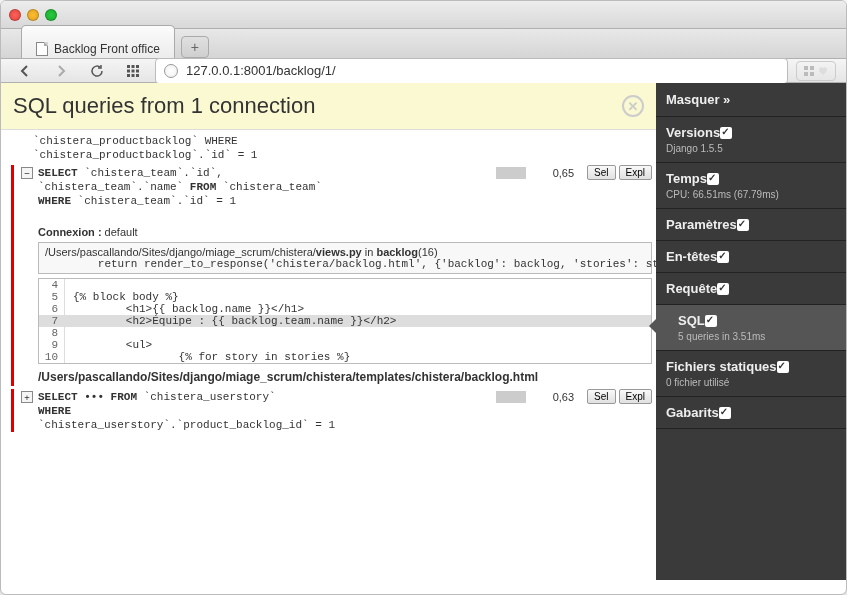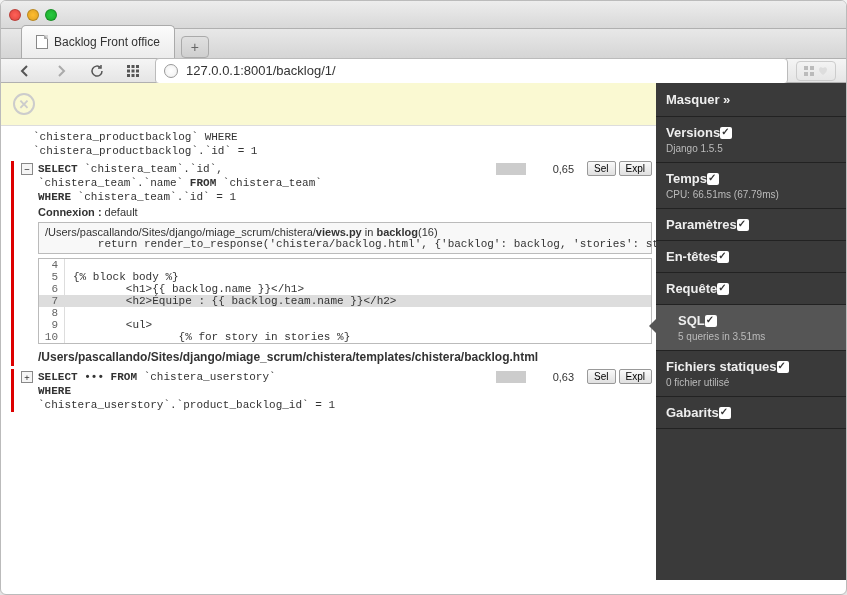--- a/index.html
+++ b/index.html
@@ -5,42 +5,42 @@
 * { box-sizing: border-box; margin: 0; padding: 0; }
 body { font-family: -apple-system, "Helvetica Neue", Arial, sans-serif; font-size: 12px; background: #fff; }
 .window { width: 847px; height: 595px; margin: 0 auto; background: #fff; border: 1px solid #bbb; border-radius: 6px; overflow: hidden; box-shadow: 0 10px 40px rgba(0,0,0,0.3); position: relative; }
 .titlebar { height: 28px; background: linear-gradient(#ededed,#d8d8d8); border-bottom: 1px solid #b0b0b0; display: flex; align-items: center; padding: 0 8px; }
 .traffic { display: flex; gap: 6px; margin-right: 10px; }
 .dot { width: 12px; height: 12px; border-radius: 50%; border: 0.5px solid rgba(0,0,0,0.2); }
 .dot.r { background: radial-gradient(#ff6258,#e0443e); }
 .dot.y { background: radial-gradient(#ffbd2e,#dea123); }
 .dot.g { background: radial-gradient(#29c941,#1aab29); }
 .tabbar { height: 30px; background: linear-gradient(#e8e8e8,#d5d5d5); border-bottom: 1px solid #b0b0b0; display: flex; align-items: flex-end; padding-left: 20px; }
-.tab { height: 26px; padding: 16px 14px; background: linear-gradient(#fcfcfc,#ececec); border: 1px solid #aaa; border-bottom: none; border-radius: 5px 5px 0 0; display: flex; align-items: center; gap: 6px; font-size: 12px; color: #333; }
+.tab { height: 26px; padding: 16px 14px; background: linear-gradient(#fcfcfc,#ececec); border: 1px solid #aaa; border-bottom: none; border-radius: 5px 5px 0 0; display: flex; align-items: flex-start; gap: 6px; font-size: 12px; color: #333; }
 .newtab { width: 28px; height: 22px; margin-left: 6px; background: linear-gradient(#e0e0e0,#cfcfcf); border: 1px solid #aaa; border-radius: 4px; display: flex; align-items: center; justify-content: center; color: #666; font-size: 14px; }
 .toolbar { height: 24px; background: linear-gradient(#f5f5f5,#e5e5e5); border-bottom: 1px solid #b0b0b0; display: flex; align-items: center; padding: 0 10px; gap: 8px; }
 .tbtn { width: 28px; height: 24px; display: flex; align-items: center; justify-content: center; color: #555; font-size: 14px; border-radius: 3px; }
 .urlbar { flex: 1; height: 26px; background: #fff; border: 1px solid #bbb; border-radius: 4px; display: flex; align-items: center; padding: 0 8px; gap: 8px; font-size: 13px; color: #333; }
 .endbox { width: 40px; height: 20px; border: 1px solid #ccc; border-radius: 4px; display: flex; align-items: center; justify-content: center; gap: 3px; }
 .content { display: flex; height: calc(100% - 96px); }
 .main { flex: 1; overflow: hidden; display: flex; flex-direction: column; }
 .sqlhdr { background: #faf9d2; padding: 10px 12px; display: flex; align-items: center; justify-content: space-between; border-bottom: 1px solid #ddd; }
 .sqlhdr h2 { font-size: 22px; font-weight: normal; color: #333; }
 .xcir { width: 22px; height: 22px; border: 2px solid #ccc; border-radius: 50%; display: flex; align-items: center; justify-content: center; color: #ccc; font-weight: bold; font-size: 13px; }
 .sqlbody { flex: 1; overflow: auto; padding: 4px 4px 10px 10px; font-size: 11px; color: #333; }
 .mono { font-family: "Courier New", monospace; font-size: 11px; }
 .qline { padding: 1px 0 1px 22px; }
 .qblock { position: relative; border-left: 3px solid #d00; padding-left: 2px; margin: 3px 0; }
 .togglebox { position: absolute; left: 7px; top: 2px; width: 12px; height: 12px; border: 1px solid #888; background: #f5f5f5; font-size: 9px; line-height: 10px; text-align: center; font-family: monospace; }
 .qrow { display: flex; align-items: center; }
 .qrow .qtxt { flex: 1; }
 .timebar { width: 30px; height: 12px; background: #ccc; margin: 0 8px; }
 .timev { width: 40px; text-align: right; margin-right: 10px; }
 .btn { background: linear-gradient(#f9f9f9,#e0e0e0); border: 1px solid #999; font-size: 10px; padding: 1px 6px; margin-left: 3px; border-radius: 2px; }
-.connex { font-weight: bold; margin: 2px 0 4px 22px; font-size: 11px; }
+.connex { font-weight: bold; margin: 18px 0 4px 22px; font-size: 11px; }
 .tracebox { border: 1px solid #bbb; background: #f8f8f8; margin: 0 0 4px 22px; padding: 3px 6px; font-size: 11px; }
 .codebox { border: 1px solid #bbb; margin: 0 0 4px 22px; }
 .codeline { display: flex; font-family: "Courier New", monospace; font-size: 11px; }
 .ln { width: 26px; text-align: right; padding-right: 6px; color: #666; border-right: 1px solid #ddd; }
 .lc { padding-left: 8px; flex: 1; white-space: pre; }
 .hl { background: #ddd; }
 .tmplpath { font-weight: bold; font-size: 12px; margin-left: 22px; padding: 2px 0; }
 .sidebar { width: 190px; background: #3a3a3a; color: #eee; display: flex; flex-direction: column; font-size: 12px; }
 .sbhdr { padding: 9px 10px; font-weight: bold; font-size: 13px; border-bottom: 1px solid #222; }
 .panel { padding: 8px 10px; border-bottom: 1px solid #222; display: flex; flex-direction: column; gap: 3px; position: relative; }
@@ -125,20 +125,21 @@
         </svg>
       <svg width="12" height="12">
           <path d="M6 10 C2 7 1 4 3 2.5 C4.5 1.5 6 3 6 3 C6 3 7.5 1.5 9 2.5 C11 4 10 7 6 10" fill="#ddd"></path>
         </svg>
     </div>
   </div>
 
   <div class="content">
     <div class="main">
       <div class="sqlhdr">
+        <h2>SQL queries from 1 connection</h2>
         <div class="xcir">✕</div>
       </div>
       <div class="sqlbody">
 
         <div class="qline mono">`chistera_productbacklog` WHERE</div>
         <div class="qline mono">`chistera_productbacklog`.`id` = 1</div>
 
         <div class="qblock">
           <div class="togglebox">−</div>
           <div class="qrow">

